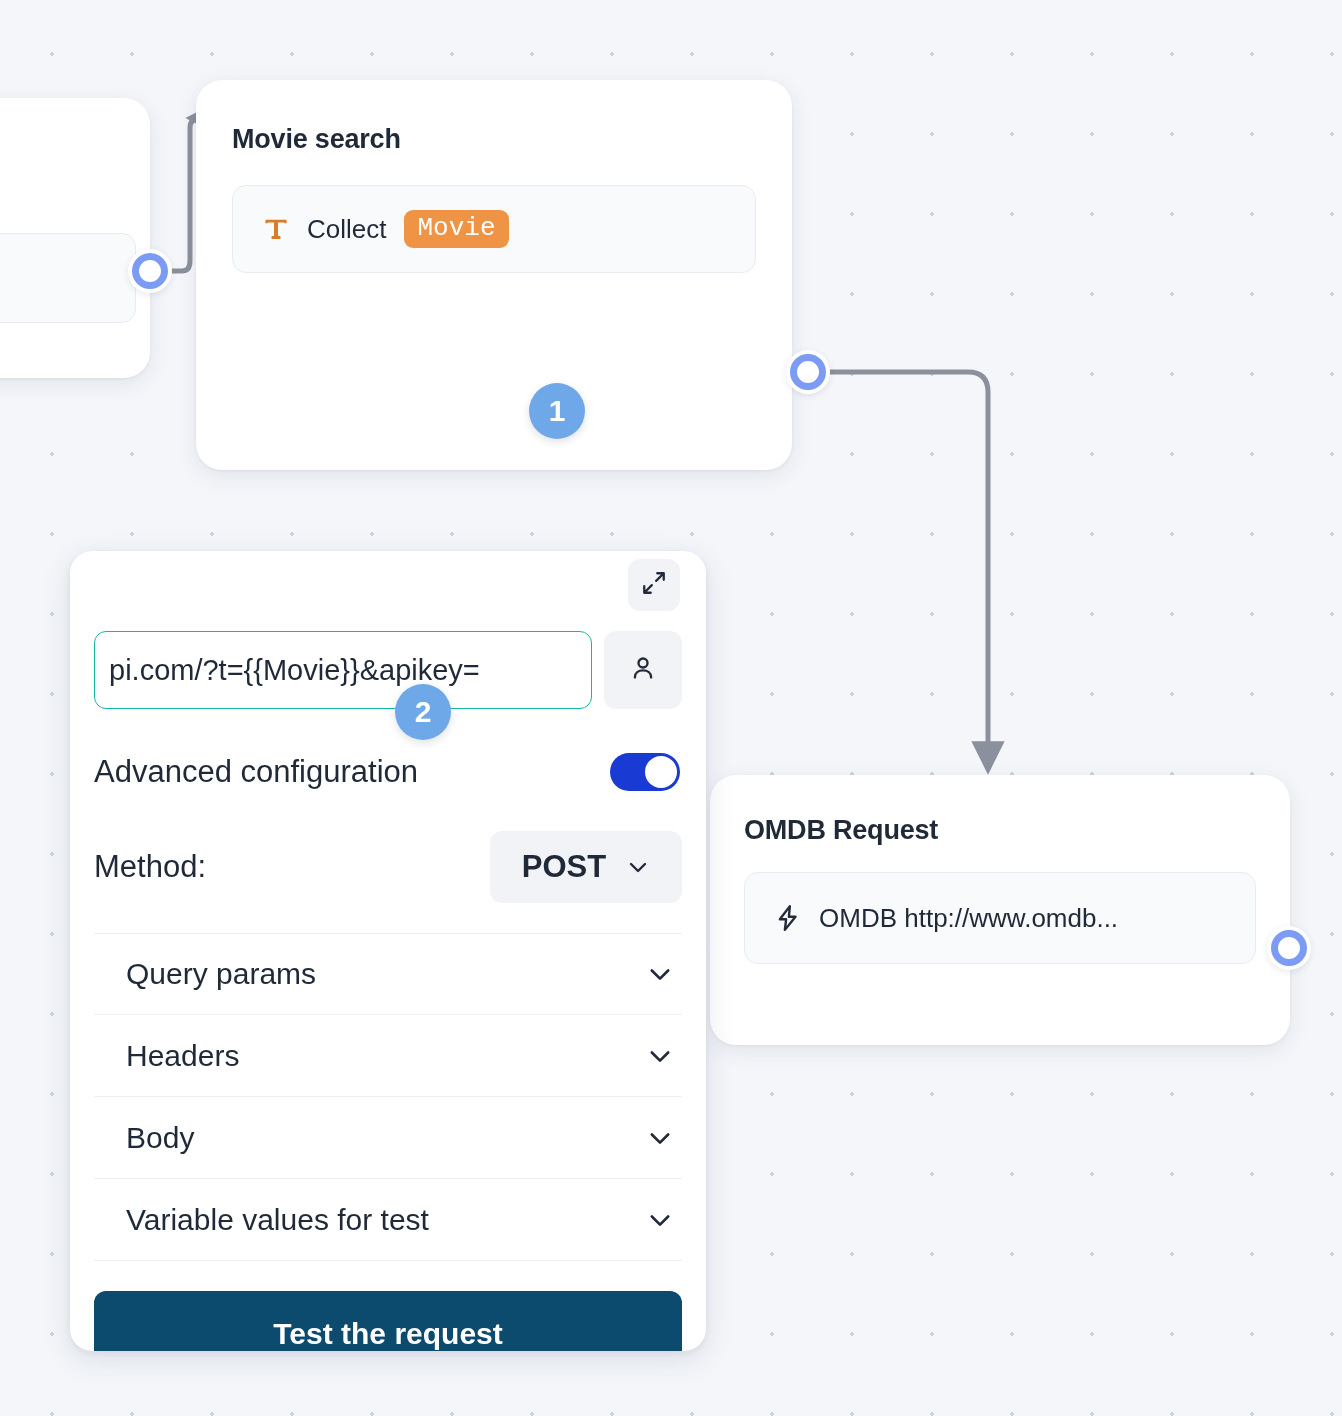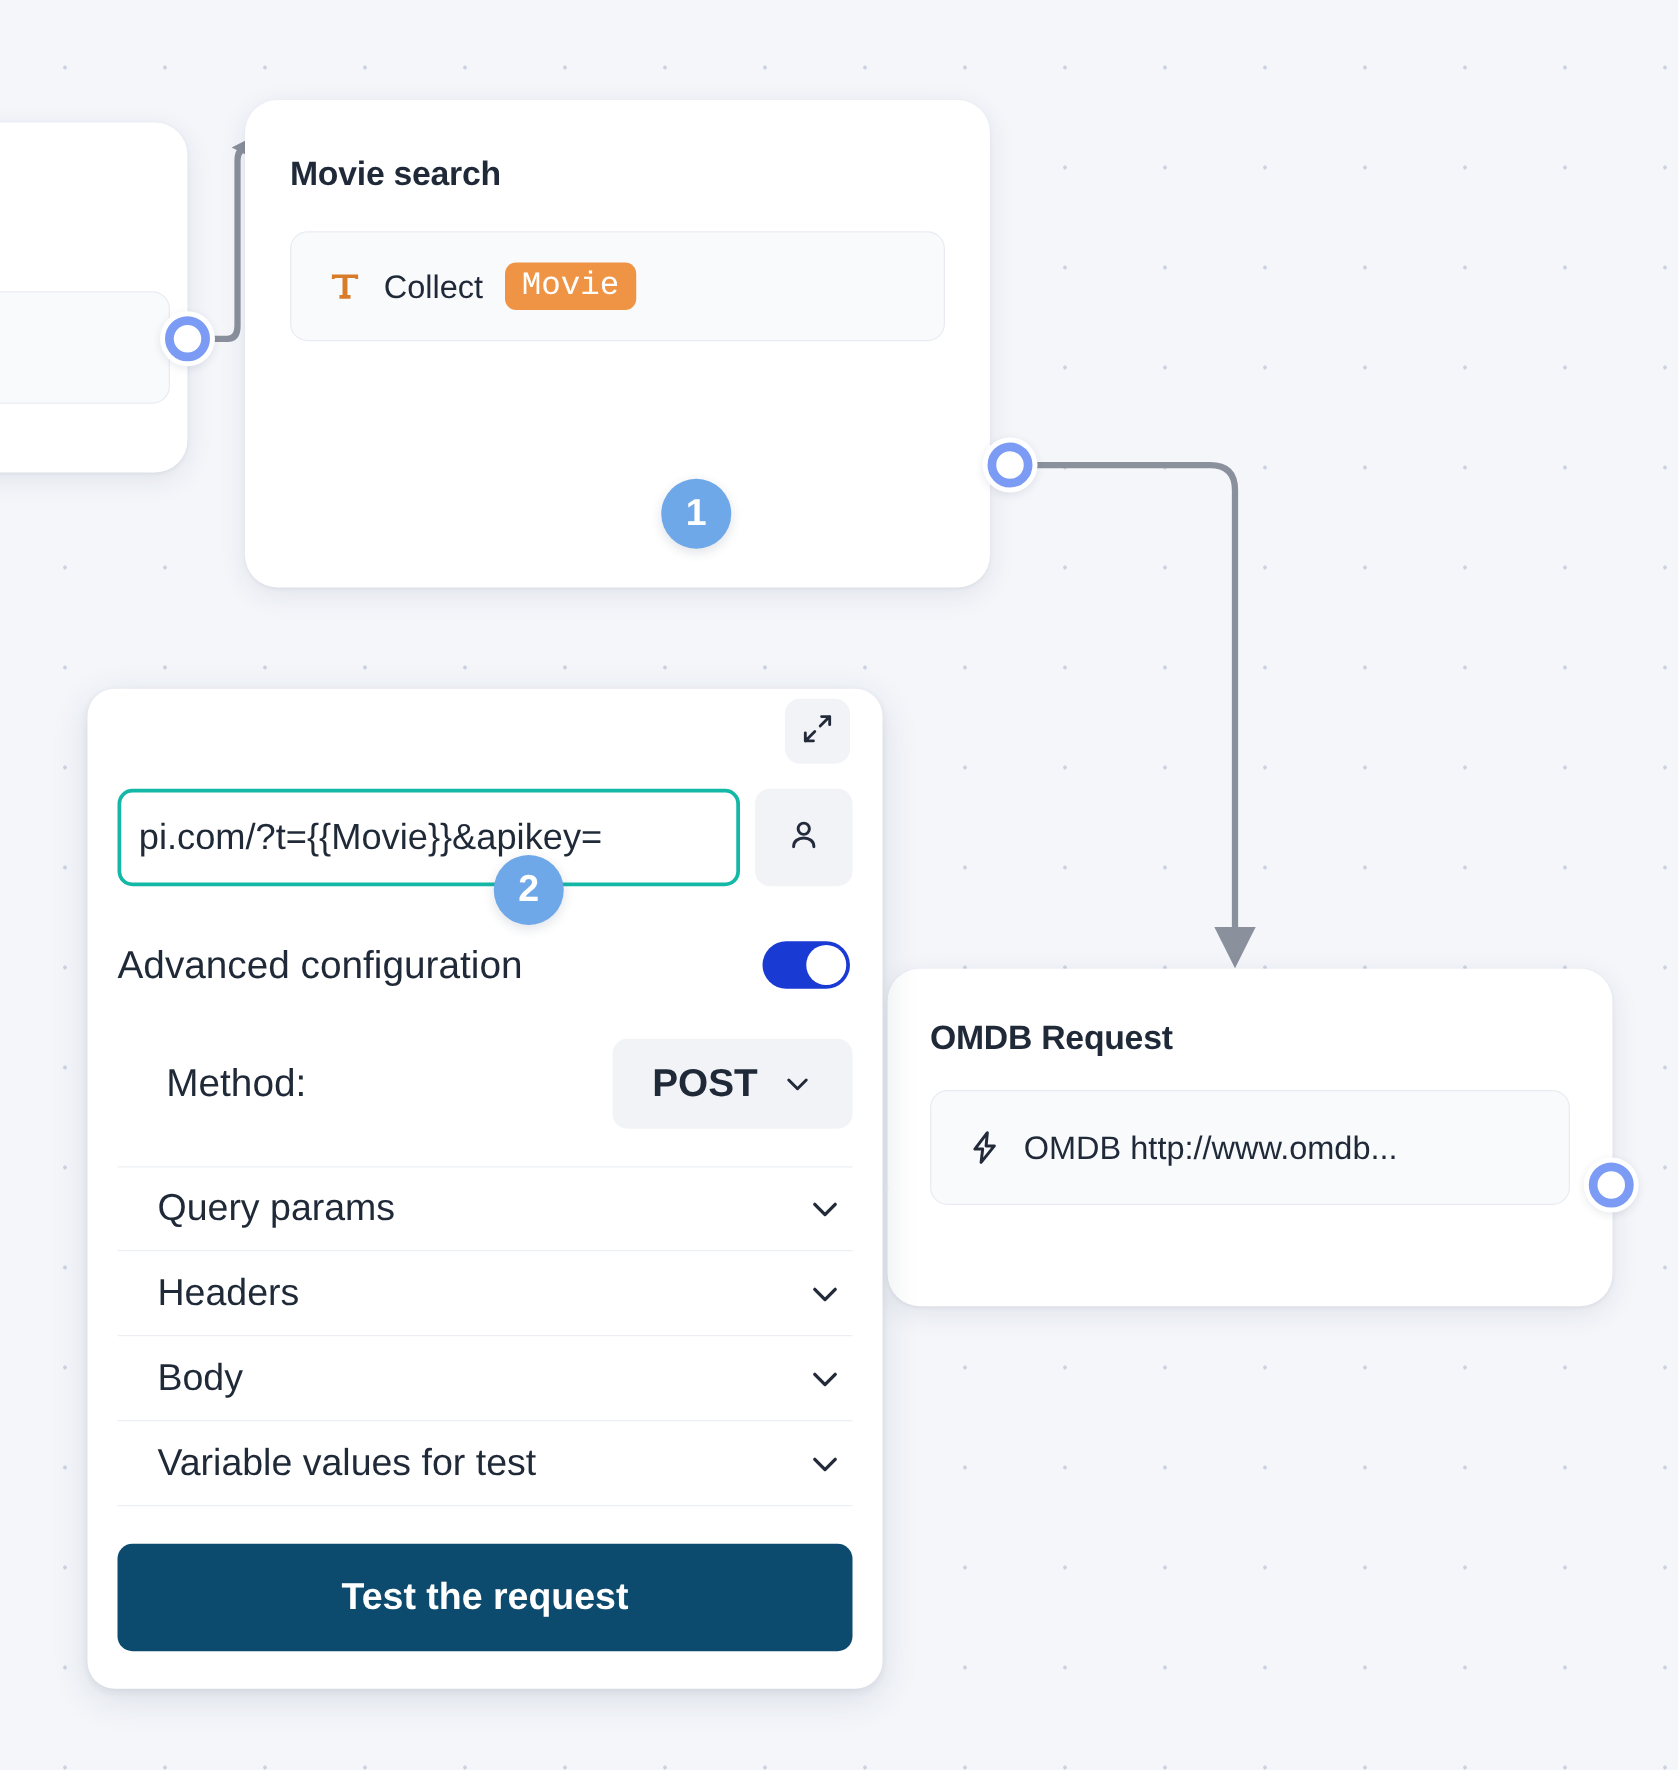--- a/index.html
+++ b/index.html
@@ -210,21 +210,21 @@
   }
 
   .url-row {
     display: flex;
     gap: 12px;
     margin-top: 80px;
   }
   .url-input {
     flex: 1;
     height: 78px;
-    border: 3px solid #14b8a6;
+    border: 1px solid #14b8a6;
     border-radius: 12px;
     background: #ffffff;
     font-family: "Liberation Sans", sans-serif;
     font-size: 29px;
     color: #1f2937;
     padding: 0 14px;
     outline: none;
     overflow: hidden;
     white-space: nowrap;
     display: flex;
@@ -270,40 +270,40 @@
     border-radius: 50%;
     background: #ffffff;
   }
 
   .method-row {
     display: flex;
     align-items: center;
     justify-content: space-between;
     margin-top: 40px;
   }
-  .method-label { font-size: 31px; color: #1f2937; margin-left: 39px; }
+  .method-label { font-size: 31px; color: #1f2937; }
   .method-select {
     background: #f1f3f7;
     border-radius: 12px;
     height: 72px;
     min-width: 192px;
     display: flex;
     align-items: center;
     justify-content: center;
     gap: 20px;
     font-size: 31px;
     font-weight: 600;
     color: #1f2937;
     cursor: pointer;
   }
 
   .accordion { margin-top: 30px; }
   .acc-item {
     border-bottom: 1px solid #eceff4;
-    height: 68px;
+    height: 82px;
     display: flex;
     align-items: center;
     justify-content: space-between;
     padding: 0 8px 0 32px;
     cursor: pointer;
   }
   .acc-item:first-child { border-top: 1px solid #eceff4; }
   .acc-label { font-size: 30px; color: #1f2937; }
 
   .test-btn {

